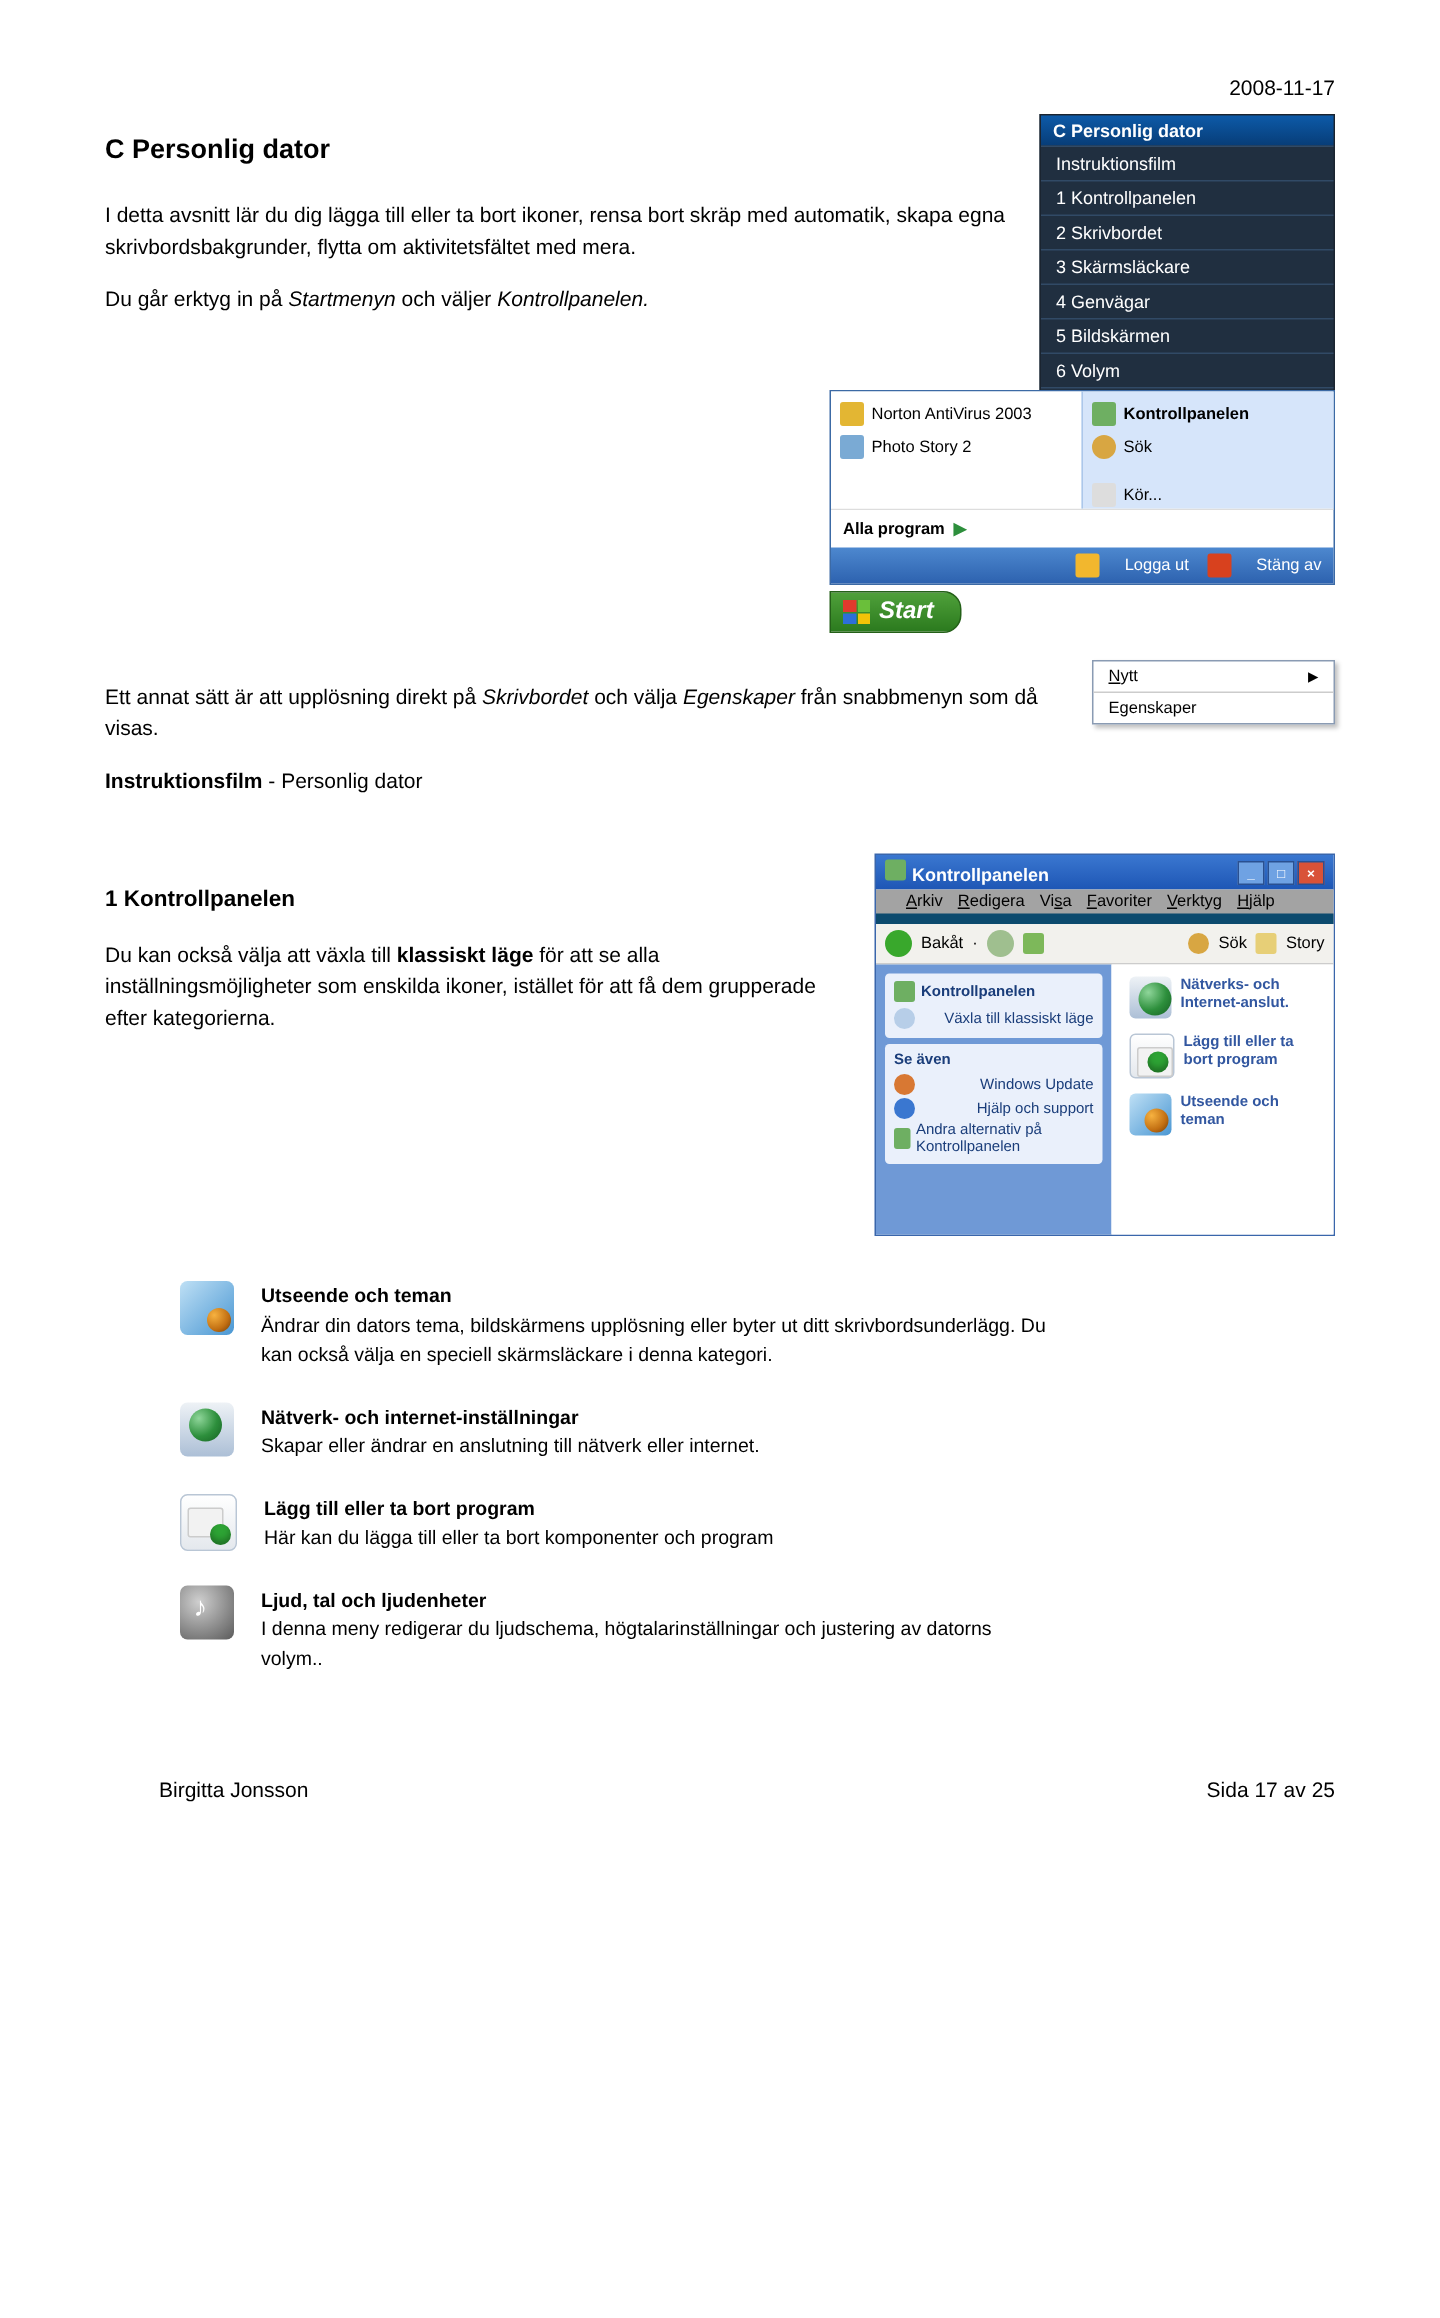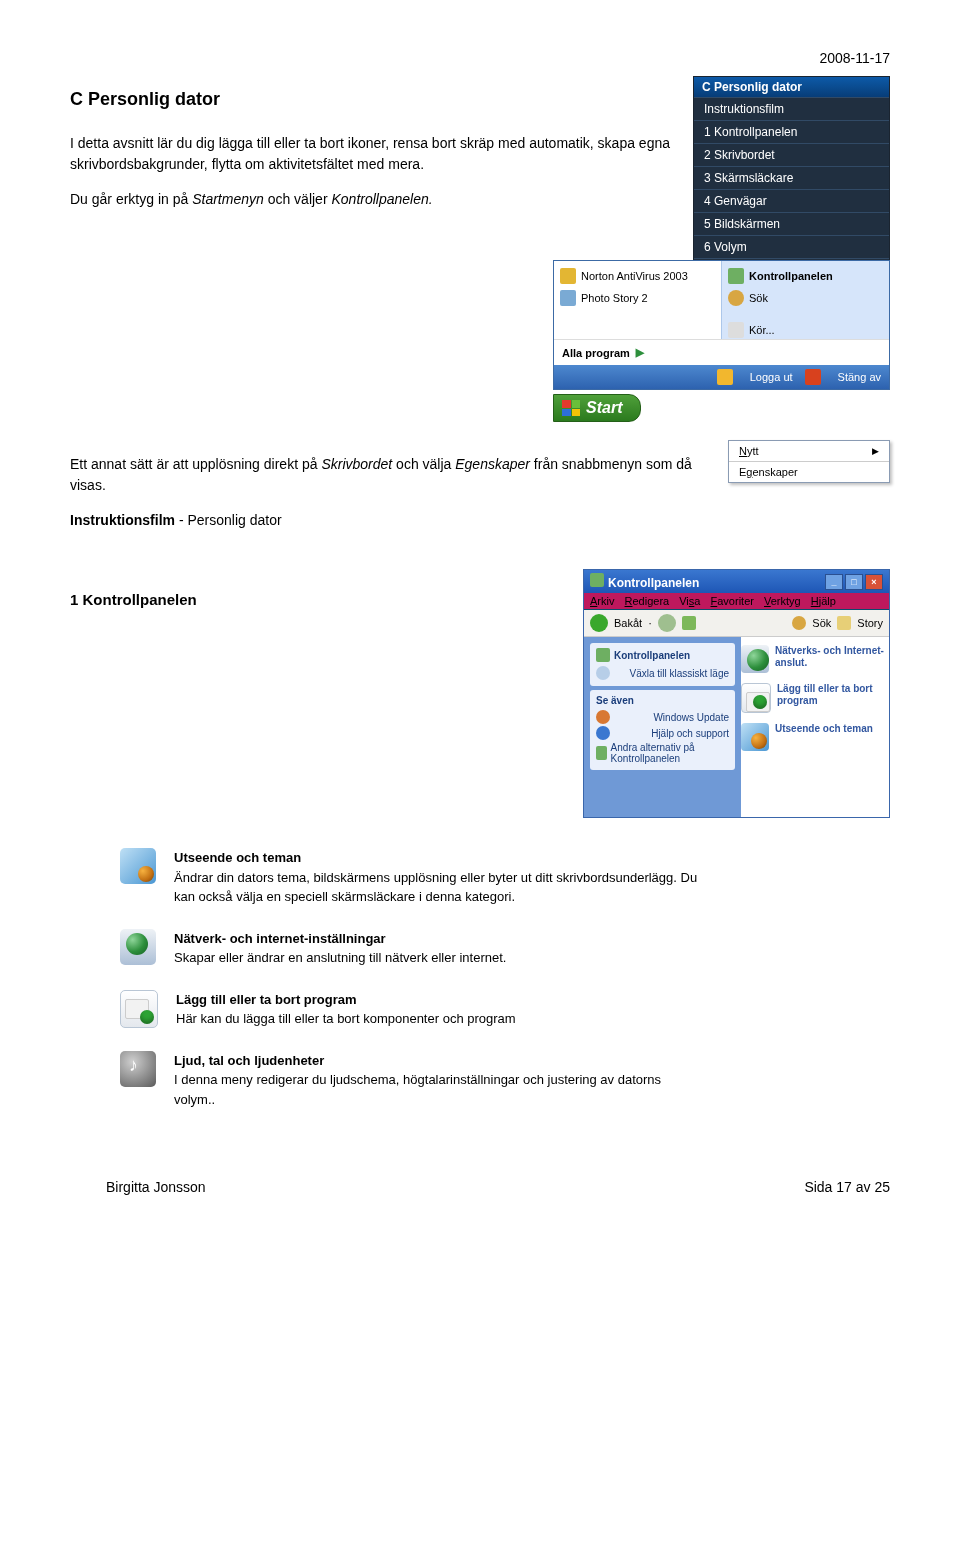--- a/index.html
+++ b/index.html
@@ -181,23 +181,23 @@
   }
   .kpwin .titlebar .tbtns { display: flex; gap: 2px; }
   .kpwin .titlebar .tb {
     width: 16px; height: 14px;
     background: #6fa2e3;
     border: 1px solid #2a5091;
     display: flex; align-items: center; justify-content: center;
     color: #fff; font-size: 9px;
   }
   .kpwin .menubar {
-    background: #be185d;
-    padding: 2px 6px;
-    border-bottom: 1px solid #0c4a6e;
+    background: #a3a3a3;
+    padding: 2px 20px;
+    border-bottom: 7px solid #0c4a6e;
   }
   .kpwin .menubar span { margin-right: 7px; }
   .kpwin .toolbar {
     background: #f2f1ed;
     padding: 4px 6px;
     border-bottom: 1px solid #ccc;
     display: flex; align-items: center; gap: 6px;
   }
   .kpwin .toolbar .circ {
     width: 18px; height: 18px; border-radius: 50%;
@@ -230,21 +230,21 @@
   }
   .kpwin .panelbox .pitem {
     display: flex; align-items: center; gap: 4px;
     padding: 1px 0;
     color: #1a3d7a;
     justify-content: space-between;
   }
   .kpwin .mainarea {
     flex: 1;
     background: #fff;
-    padding: 8px 0;
+    padding: 8px 12px;
     display: flex;
     flex-direction: column;
     gap: 10px;
     font-size: 9px;
   }
   .kpwin .catitem {
     display: flex; gap: 6px; align-items: flex-start;
   }
   .kpwin .cicon {
     width: 28px; height: 28px;
@@ -412,20 +412,23 @@
       <div class="citem" style="border-top:1px solid #ccc;">
         <span>E<span class="u">g</span>enskaper</span>
       </div>
     </div>
   </div>
 </div>
 
 <div class="row">
   <div class="col-text">
     <h2 class="sec">1 Kontrollpanelen</h2>
+    <p>
+      <span>Du kan också välja att växla till </span><span class="bold">klassiskt läge</span><span> för att se alla inställningsmöjligheter som enskilda ikoner, istället för att få dem grupperade efter kategorierna.</span>
+    </p>
   </div>
   <div class="col-fig">
     <div class="kpwin">
       <div class="titlebar">
         <span><span class="smallico" style="background:#6eaf62;margin-right:4px;"></span><span>Kontrollpanelen</span></span>
         <span class="tbtns">
           <span class="tb">_</span>
           <span class="tb">□</span>
           <span class="tb" style="background:#d95238;">×</span>
         </span>

